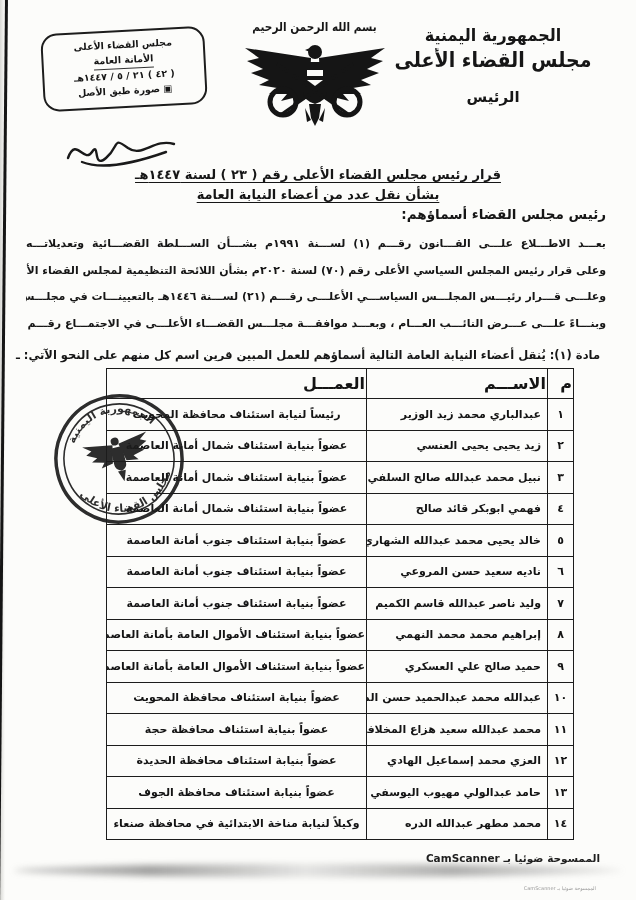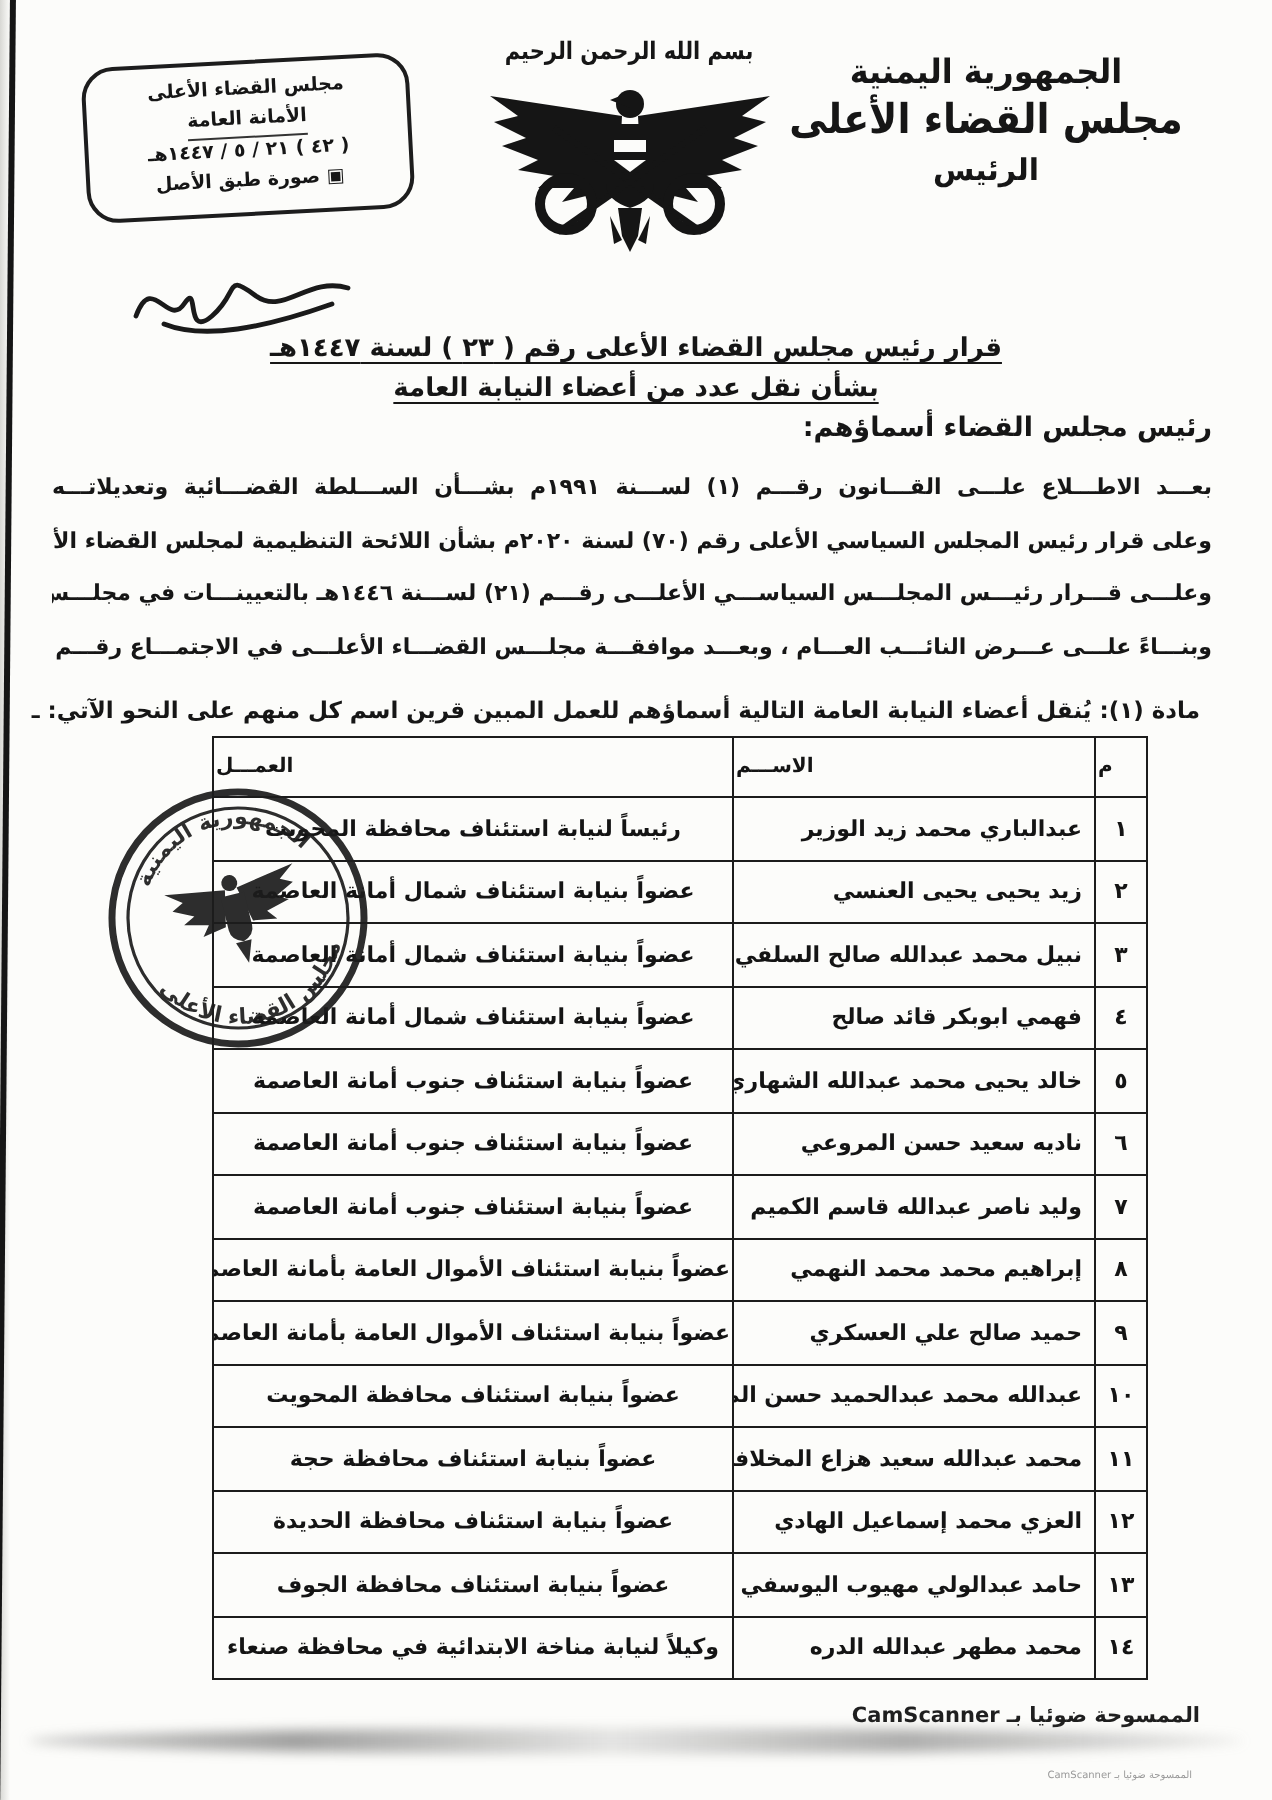--- a/index.html
+++ b/index.html
@@ -9,21 +9,21 @@
     font-family:"DejaVu Sans",sans-serif;color:#161616;
   }
   
   .scan-edge{position:absolute;left:5px;top:-4px;width:3px;height:910px;background:#151515;transform:rotate(0.5deg);transform-origin:top left;}
   .scan-corner{position:absolute;left:0;top:0;width:5px;height:900px;background:linear-gradient(90deg,#d8d8d4,#fcfcfa);}
 
   
   .letterhead{position:absolute;top:24px;right:28px;width:230px;text-align:center;line-height:1.45;}
   .letterhead .lh1{font-size:16px;font-weight:bold;transform:scaleY(1.05);}
   .letterhead .lh2{font-size:19px;font-weight:bold;transform:scaleY(1.08);}
-  .letterhead .lh3{font-size:15px;font-weight:bold;margin-top:0;letter-spacing:1px;}
+  .letterhead .lh3{font-size:15px;font-weight:bold;margin-top:12px;letter-spacing:1px;}
 
   .emblem-wrap{position:absolute;top:20px;left:232px;width:165px;text-align:center;}
   .bismillah{font-size:10.5px;font-weight:bold;transform:scaleY(1.15);margin-bottom:2px;}
 
   .stampbox{
     position:absolute;top:30px;left:42px;width:152px;padding:6px 4px 7px;
     border:2.2px solid #1d1d1d;border-radius:16px;transform:rotate(-3deg);
     text-align:center;line-height:1.55;background:rgba(255,255,255,.0);
   }
   .stampbox .sb{font-size:9.5px;font-weight:bold;white-space:nowrap;}
@@ -42,21 +42,21 @@
   .decision{position:absolute;top:325px;left:0;right:0;text-align:center;font-size:15px;font-weight:bold;text-decoration:underline;text-underline-offset:3px;}
   .article-line{position:absolute;top:348px;right:36px;font-size:11.5px;font-weight:bold;white-space:nowrap;}
 
   
   table.transfer{
     position:absolute;top:368px;right:62px;width:467px;border-collapse:collapse;table-layout:fixed;
   }
   table.transfer th,table.transfer td{
     border:1.6px solid #1c1c1c;font-weight:bold;color:#141414;overflow:hidden;white-space:nowrap;
   }
-  table.transfer th{height:27px;font-size:10px;text-align:left;margin-left:28px;}
+  table.transfer th{height:27px;font-size:16px;text-align:right;margin-left:28px;}
   table.transfer td{height:28.5px;font-size:11px;}
   td.c-num{text-align:center;font-size:11.5px;}
   td.c-name{text-align:right;padding-right:6px;}
   td.c-work{text-align:center;}
 
   
   .roundstamp{position:absolute;top:392px;left:52px;opacity:.92;transform:rotate(-14deg);}
 
   
   .page-num{position:absolute;top:831px;left:0;right:0;text-align:center;font-size:13px;font-weight:bold;}

